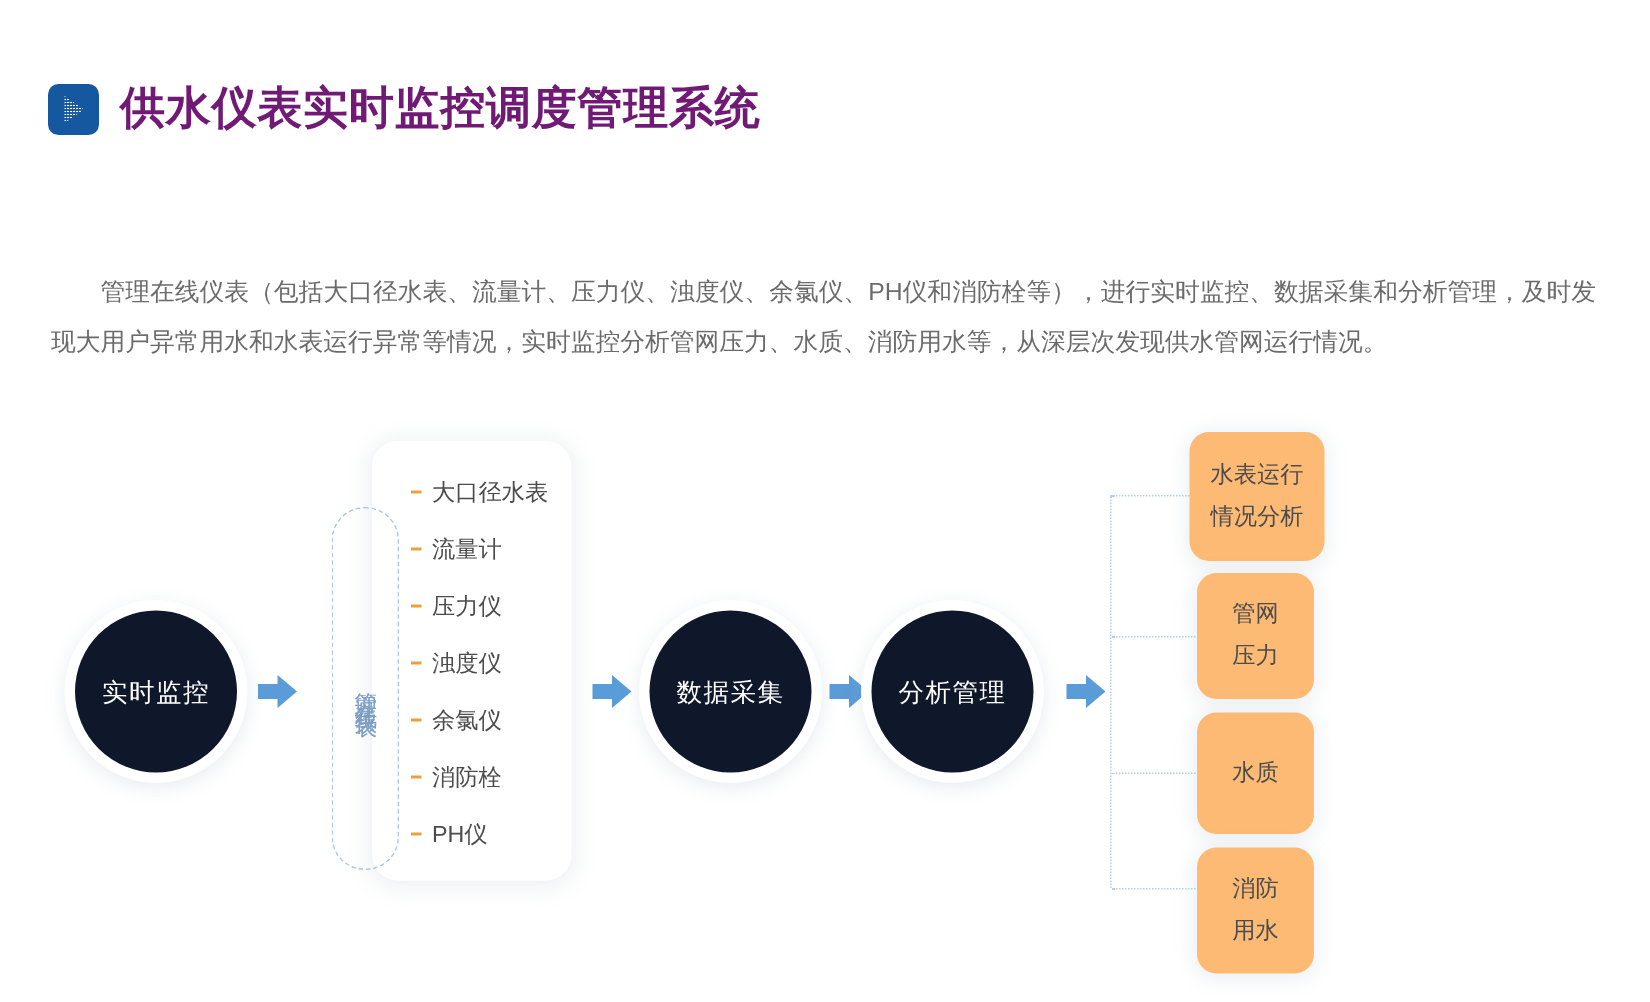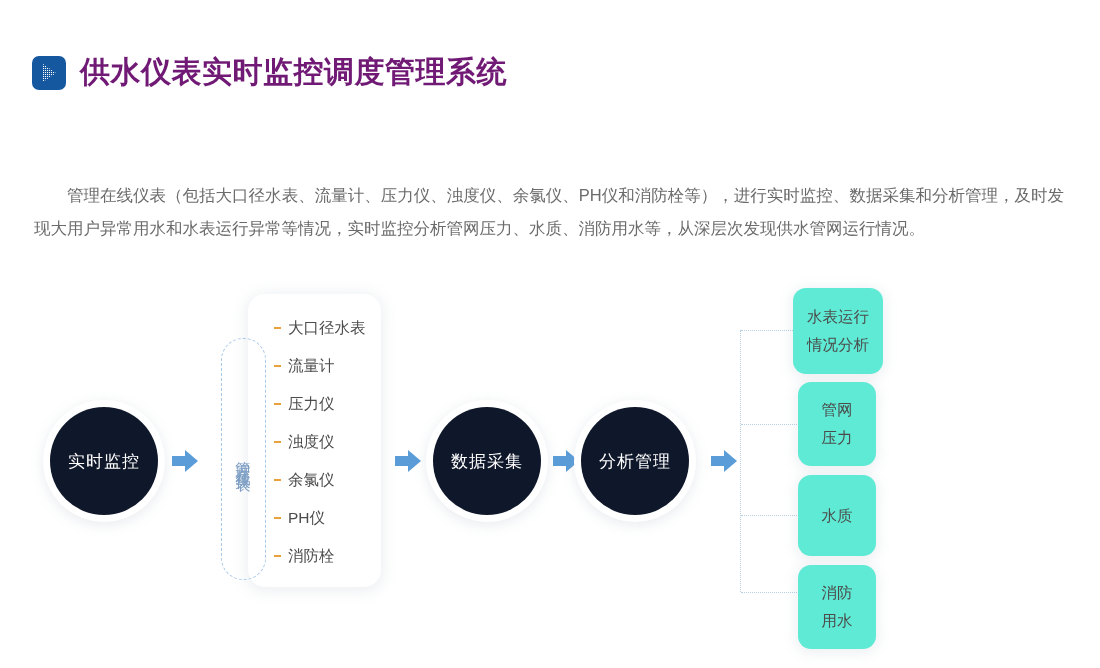--- a/index.html
+++ b/index.html
@@ -204,21 +204,21 @@
     position: absolute;
     left: 0;
     width: 56px;
     border-top: 1.5px dotted #b9cfe6;
     height: 0;
   }
 
   
   .out-card {
     position: absolute;
-    background: #5eead4;
+    background: #fdba74;
     border-radius: 13px;
     box-shadow: 0 2px 12px 3px rgba(150,160,175,0.15);
     display: flex;
     align-items: center;
     justify-content: center;
     text-align: center;
     font-size: 15.5px;
     color: #4c4c4c;
     line-height: 28px;
     z-index: 2;
@@ -273,25 +273,25 @@
       <div class="list-item">
         <span class="list-dash"></span>
         <span>浊度仪</span>
       </div>
       <div class="list-item">
         <span class="list-dash"></span>
         <span>余氯仪</span>
       </div>
       <div class="list-item">
         <span class="list-dash"></span>
+        <span>消防栓</span>
+      </div>
+      <div class="list-item">
+        <span class="list-dash"></span>
         <span>PH仪</span>
-      </div>
-      <div class="list-item">
-        <span class="list-dash"></span>
-        <span>消防栓</span>
       </div>
     </div>
   </div>
 
   <div class="arrow a2">
     <div class="shaft"></div>
       <div class="head"></div>
   </div>
 
   <div class="circle c2">

